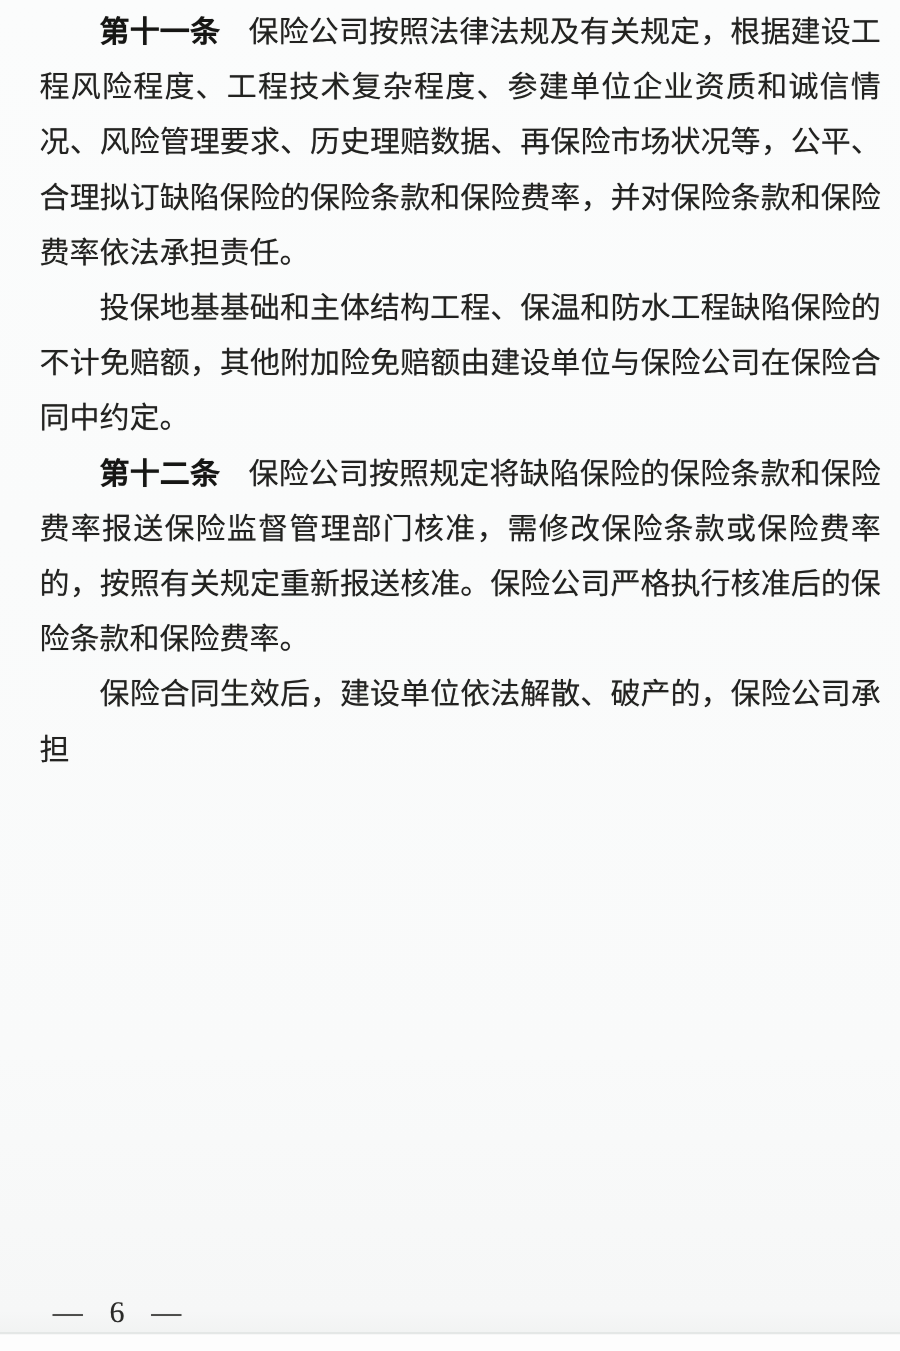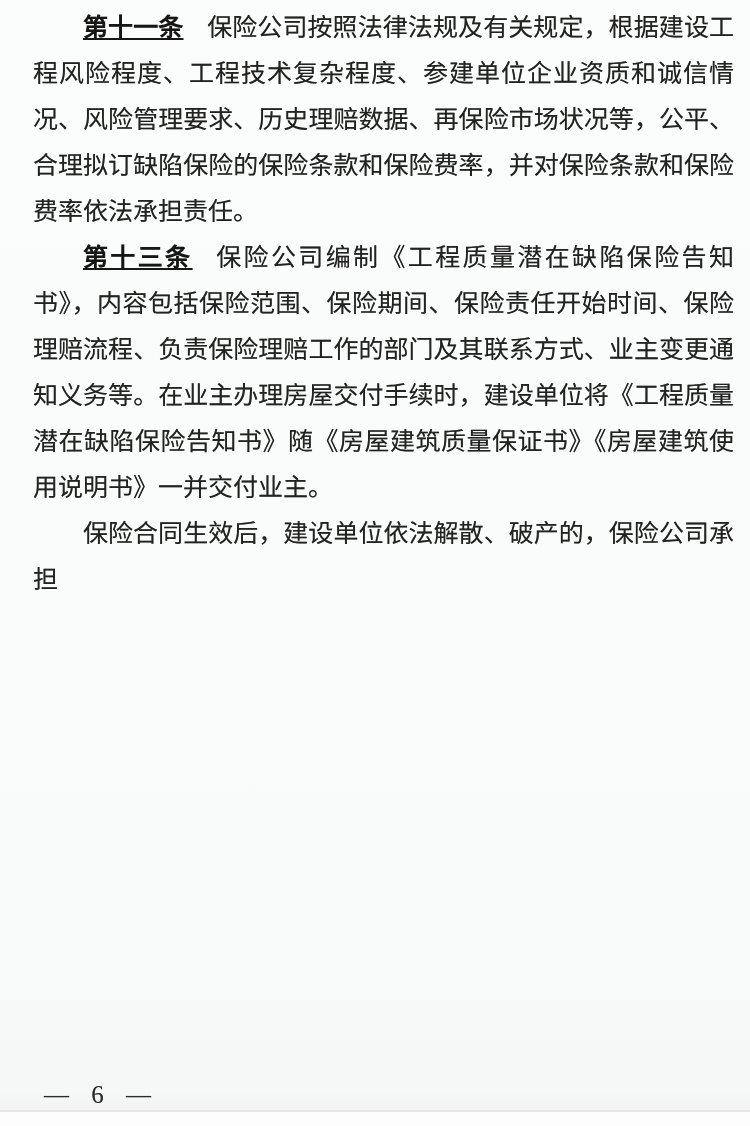--- a/index.html
+++ b/index.html
@@ -33,21 +33,20 @@
     text-justify: inter-ideograph;
     text-indent: 2em;
     color: #222220;
     text-shadow: 0 0 0.6px rgba(40, 40, 38, 0.45);
   }
 
   .article-head {
     font-weight: 700;
     margin-right: 0.95em;
     color: #161614;
-    text-decoration: underline;
   }
   .article-head:empty { display: none; margin: 0; }
 
   .page-footer {
     position: absolute;
     left: 44px;
     top: 1080px;
     font-size: 25px;
     line-height: 30px;
     letter-spacing: 3px;
@@ -76,21 +75,24 @@
 </style>
 </head>
 <body>
 
 <div class="page">
   <div class="text-block">
     <p class="para">
       <span class="article-head">第十一条</span><span>保险公司按照法律法规及有关规定，根据建设工程风险程度、工程技术复杂程度、参建单位企业资质和诚信情况、风险管理要求、历史理赔数据、再保险市场状况等，公平、合理拟订缺陷保险的保险条款和保险费率，并对保险条款和保险费率依法承担责任。</span>
     </p>
     <p class="para">
-      <span class="article-head">第十三条</span><span>保险公司编制《工程质量潜在缺陷保险告知书》，内容包括保险范围、保险期间、保险责任开始时间、保险理赔流程、负责保险理赔工作的部门及其联系方式、业主变更通知义务等。在业主办理房屋交付手续时，建设单位将《工程质量潜在缺陷保险告知书》随《房屋建筑质量保证书》《房屋建筑使用说明书》一并交付业主。</span>
+      <span>投保地基基础和主体结构工程、保温和防水工程缺陷保险的不计免赔额，其他附加险免赔额由建设单位与保险公司在保险合同中约定。</span>
+    </p>
+    <p class="para">
+      <span class="article-head">第十二条</span><span>保险公司按照规定将缺陷保险的保险条款和保险费率报送保险监督管理部门核准，需修改保险条款或保险费率的，按照有关规定重新报送核准。保险公司严格执行核准后的保险条款和保险费率。</span>
     </p>
     <p class="para">
       <span>保险合同生效后，建设单位依法解散、破产的，保险公司承担</span>
     </p>
   </div>
 
   <div class="page-footer">— 6 —</div>
 
   <div class="scan-edge"></div>
   <div class="scan-bottom"></div>

